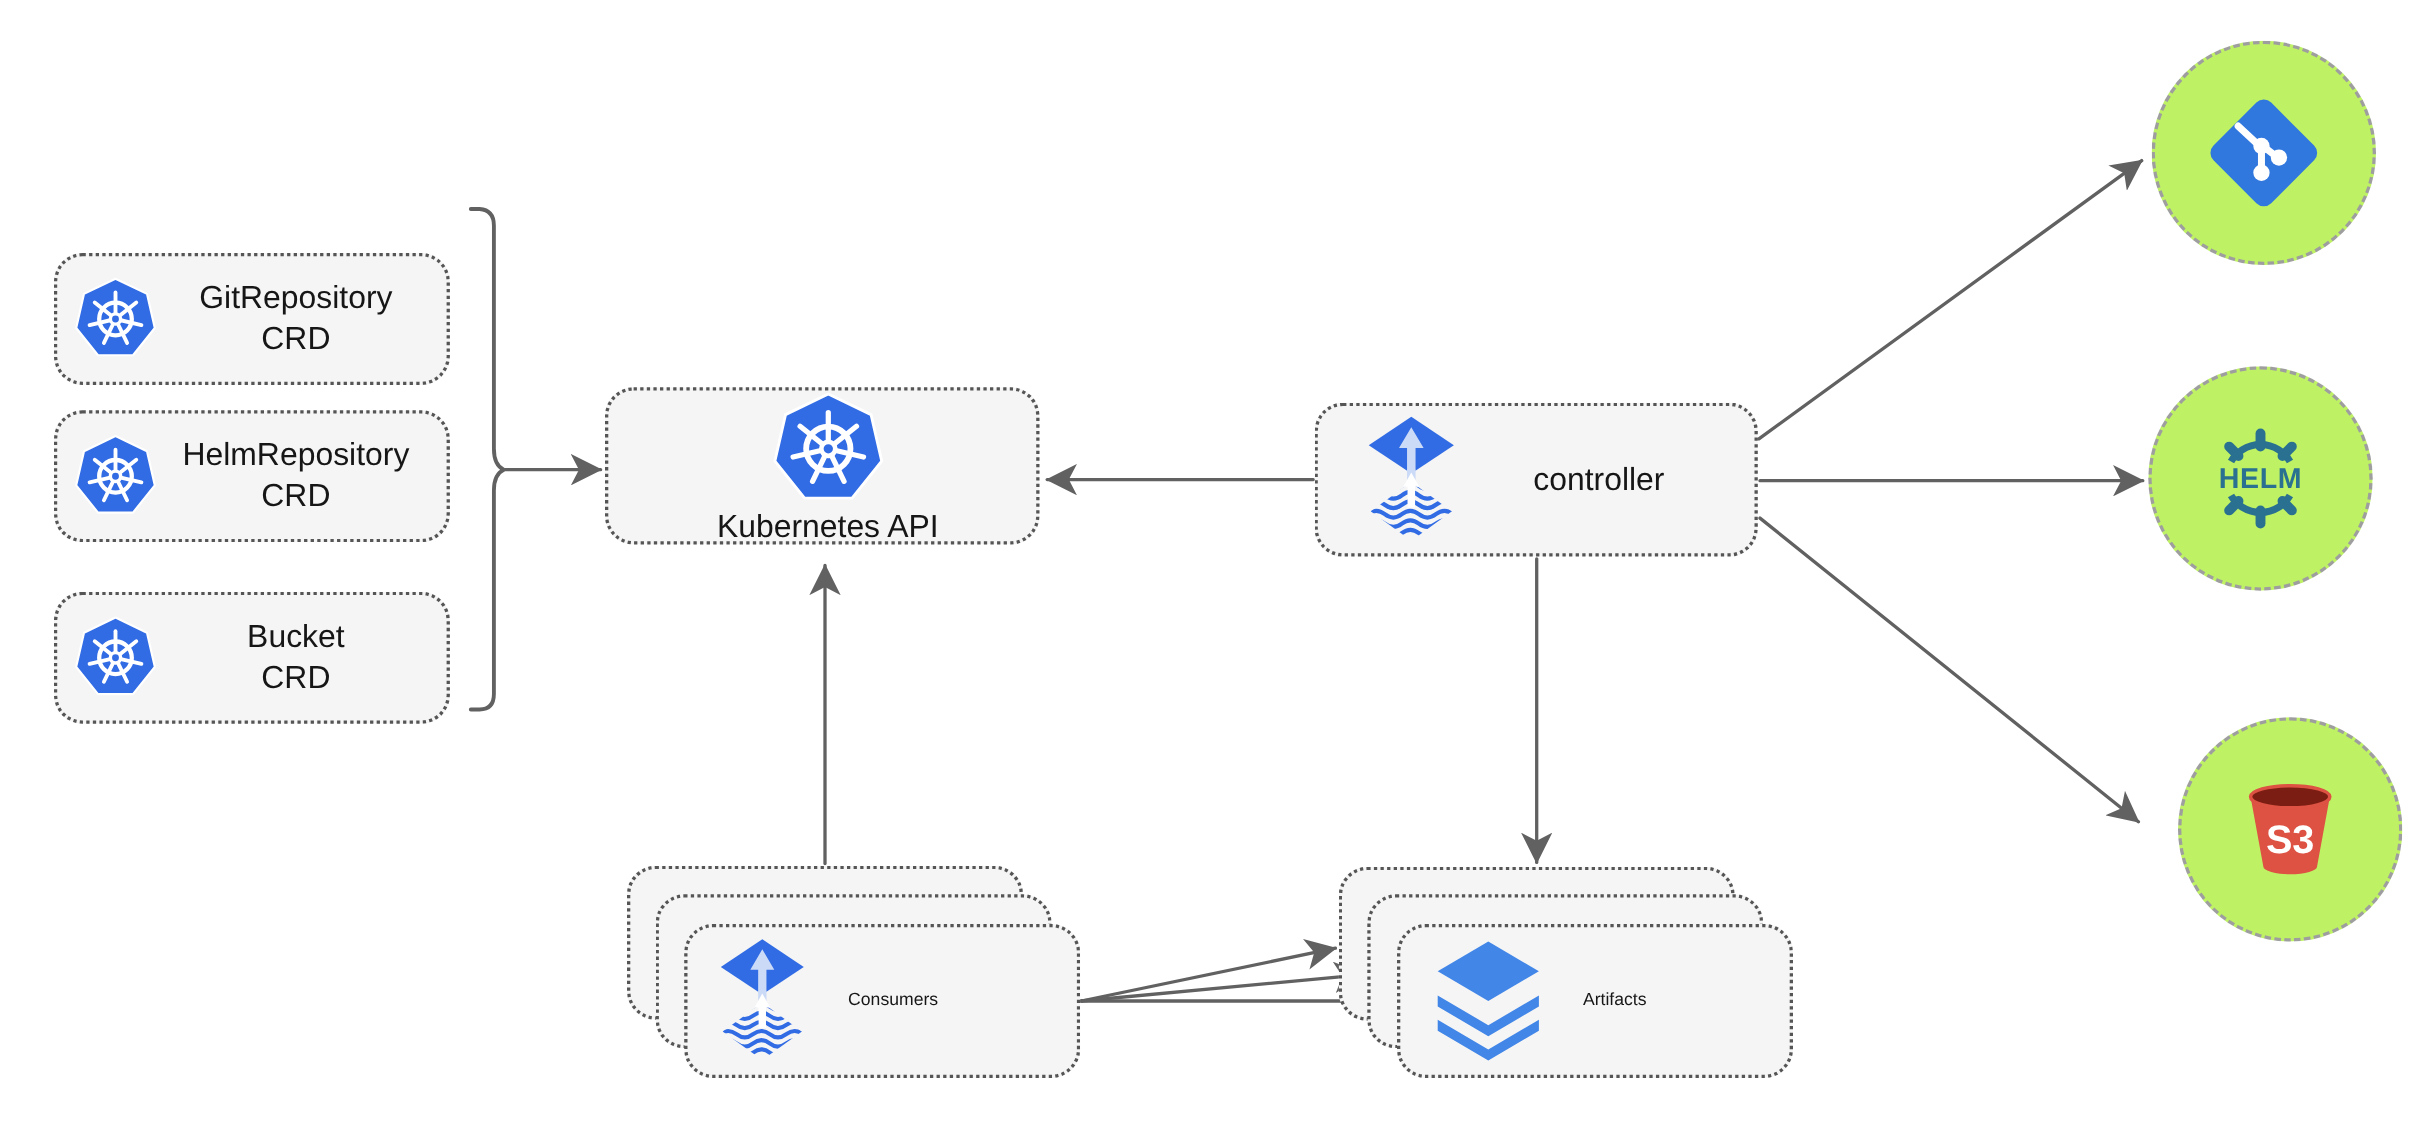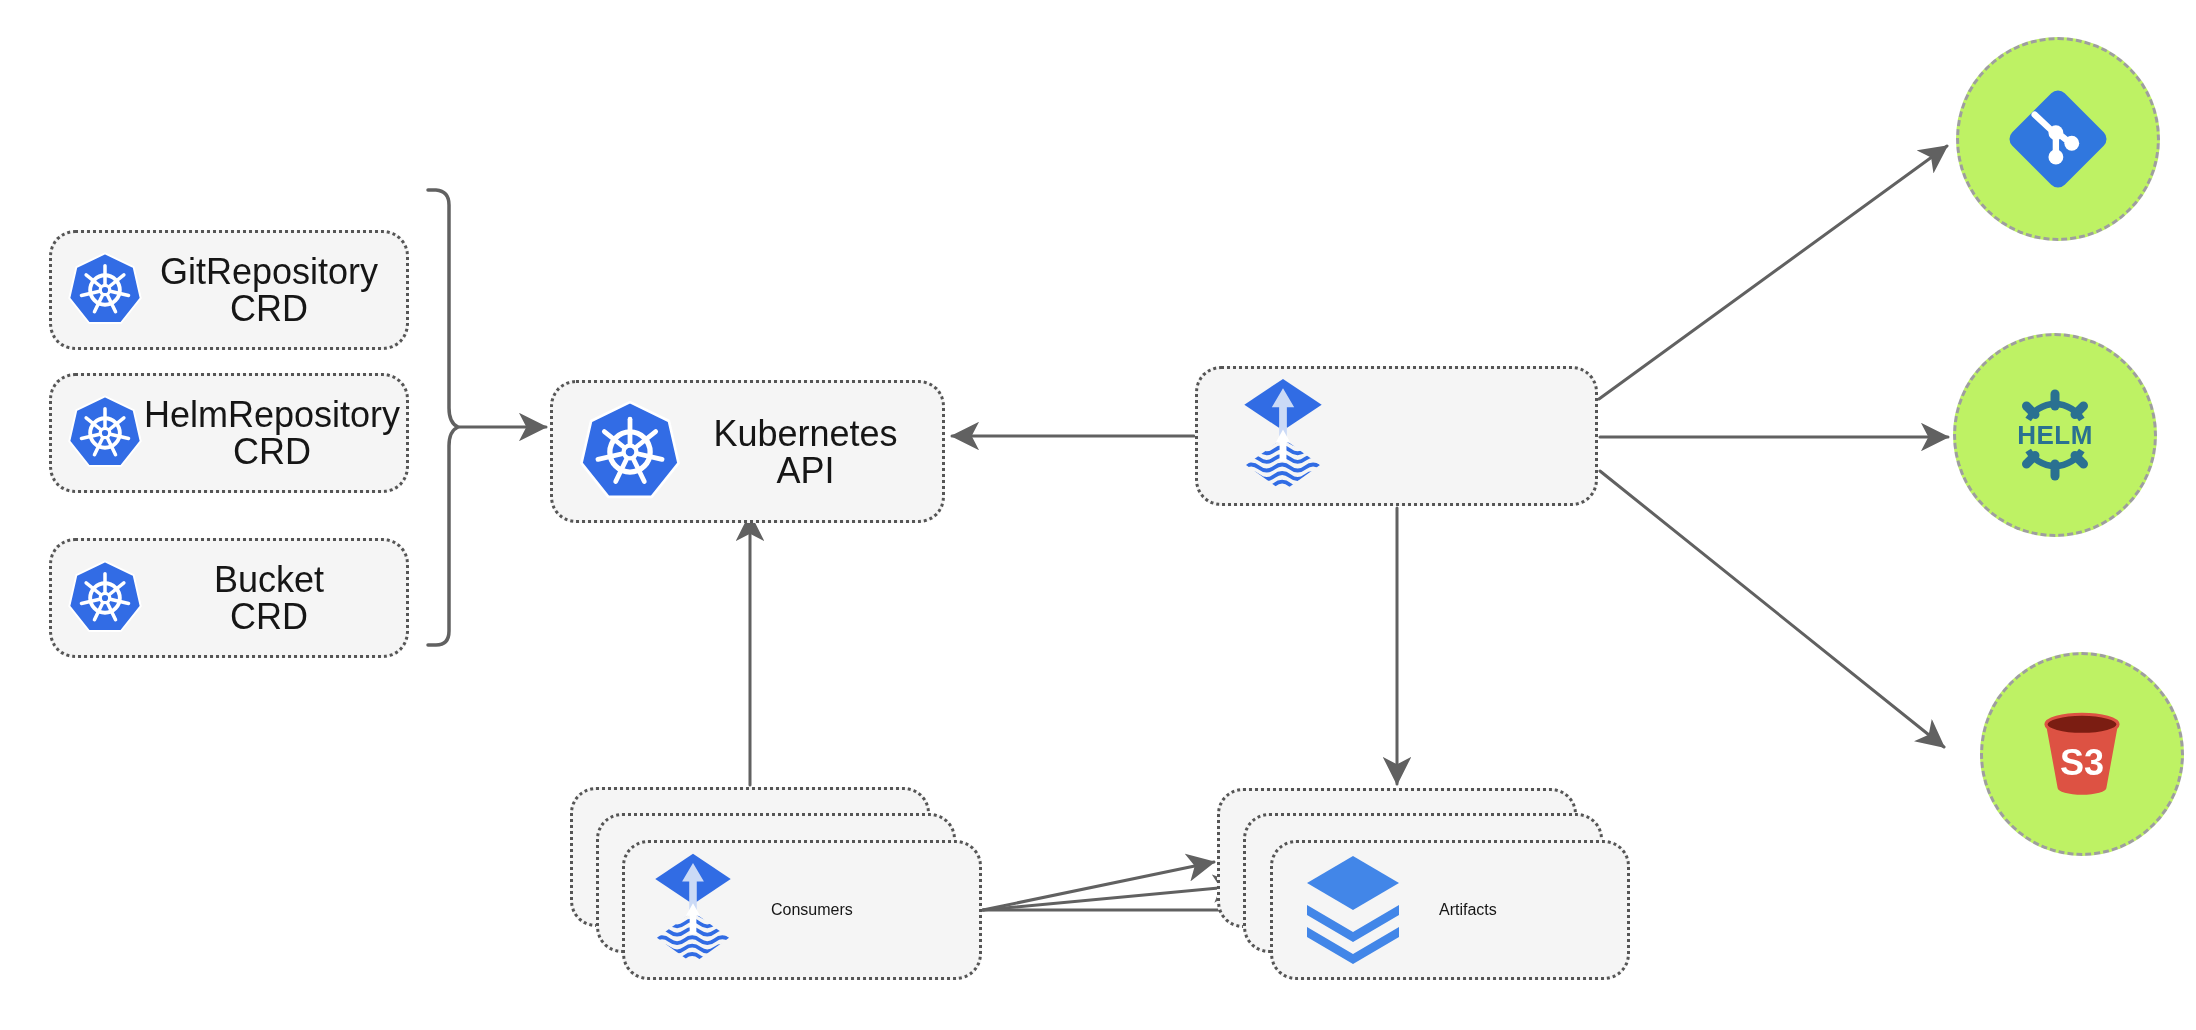--- a/index.html
+++ b/index.html
@@ -6,37 +6,37 @@
   #canvas{
     position:relative;width:2196px;height:1030px;background:#ffffff;overflow:hidden;
     font-family:"Liberation Sans", sans-serif;color:#161616;
   }
   #connectors{position:absolute;left:0;top:0;z-index:1;}
   .node{
     position:absolute;z-index:2;background:#F5F5F5;border:3px dotted #555555;
     border-radius:26px;box-sizing:border-box;display:flex;align-items:center;
   }
   .node .icon{flex:none;display:block;}
-  .node .lbl{flex:1;text-align:center;font-size:36px;line-height:37px;color:#161616;}
+  .node .lbl{flex:1;text-align:center;font-size:29px;line-height:37px;color:#161616;}
   .node .lbl span{display:block;}
   .stackbox{
     position:absolute;z-index:2;background:#F5F5F5;border:3px dotted #555555;
     border-radius:26px;box-sizing:border-box;
   }
   .stack-front{z-index:3;display:flex;align-items:center;gap:36px;}
   .circle{
     position:absolute;z-index:2;width:204px;height:204px;border-radius:50%;
     background:#bef264;border:3px dashed #9E9E9E;box-sizing:border-box;
     display:flex;align-items:center;justify-content:center;
   }
   .crd{left:49px;width:360px;height:120px;padding:0 12px 0 14px;}
   #crd-git{top:230px;}
   #crd-helm{top:373px;}
   #crd-bucket{top:538px;}
-  #api-node{left:550px;top:380px;width:395px;height:143px;padding:0 14px 0 24px;}
+  #api-node{left:550px;top:352px;width:395px;height:143px;padding:0 14px 0 24px;flex-direction:column;}
   #src-node{left:1195px;top:366px;width:403px;height:140px;padding:0 14px 0 42px;}
   #git-circle{left:1956px;top:37px;}
   #helm-circle{left:1953px;top:333px;}
   #s3-circle{left:1980px;top:652px;}
   .svgtext{font-family:"Liberation Sans", sans-serif;font-weight:bold;}
   #defs-svg{position:absolute;width:0;height:0;overflow:hidden;}
 </style>
 </head>
 <body>
 
@@ -138,20 +138,21 @@
         <use href="#sym-k8s"></use>
       </svg>
     <div class="lbl">Kubernetes API</div>
   </div>
 
   <div class="node" id="src-node">
     <svg class="icon" width="86" height="117" viewBox="0 0 100 136">
         <use href="#sym-flux"></use>
       </svg>
     <div class="lbl">
+      <span>controller</span>
     </div>
   </div>
 
   <div class="stackbox" style="left:570px;top:787px;width:360px;height:140px;"></div>
   <div class="stackbox" style="left:596px;top:813px;width:360px;height:140px;"></div>
   <div class="stackbox stack-front" style="left:622px;top:840px;width:360px;height:140px;padding:0 12px 0 26px;">
     <svg class="icon" width="84" height="114" viewBox="0 0 100 136">
         <use href="#sym-flux"></use>
       </svg>
     <div class="lbl">Consumers</div>

